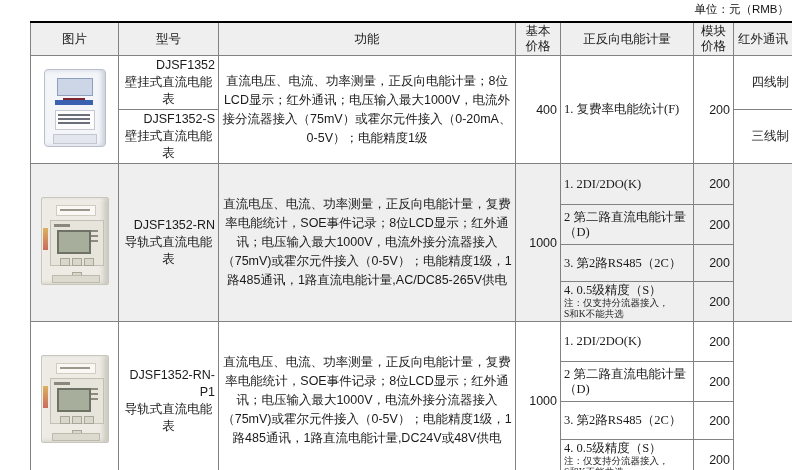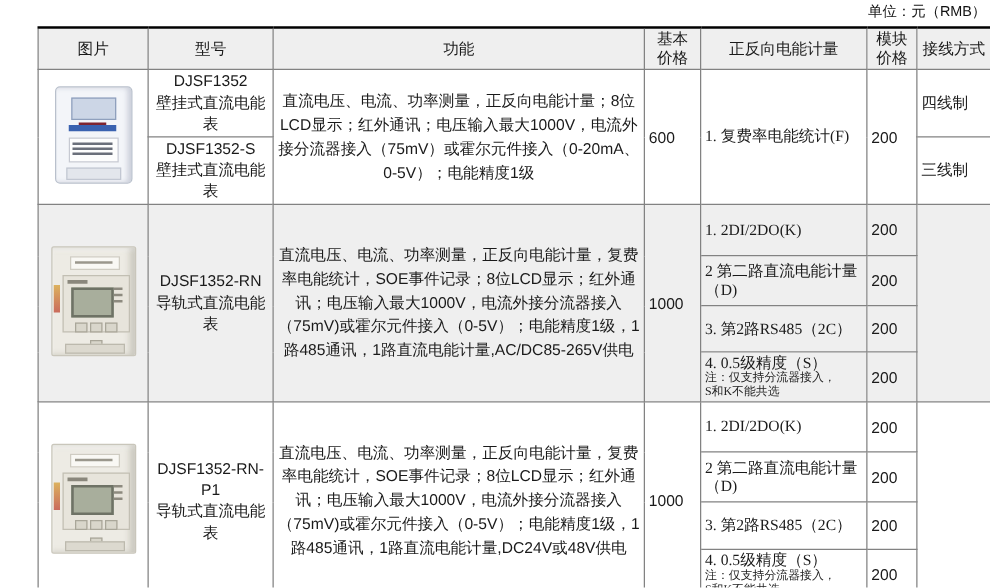--- a/index.html
+++ b/index.html
@@ -27,23 +27,23 @@
     border:1px solid #828282;
     font-weight:normal;
     font-size:12.5px;
     padding:1px 3px;
     overflow:hidden;
     vertical-align:middle;
   }
   table.price-table tr.frame-top th{border-top:2px solid #000;}
   table.price-table tr.frame-bottom td{border-bottom:2px solid #000;}
   thead th{background:#efefef;text-align:center;font-size:13px;line-height:15px;}
-  .c{text-align:left;}
+  .c{text-align:right;}
   .model-cell{text-align:center;line-height:17px;}
-  .model-code{display:block;}
+  .model-code{display:block;text-align:right;}
   .model-name{display:block;}
   .func-cell{text-align:center;line-height:19px;padding:2px 8px;}
   .aux-cell{text-align:left;padding:2px 3px 2px 6px;line-height:15px;font-family:Liberation Serif, serif;}
   .aux-note{display:block;font-size:9.5px;line-height:11px;color:#222;}
   .alt td{background:#efefef;}
   
   tr.h-header{height:27px;margin-left:24px;}
   tr.h-g1a{height:52px;}  tr.h-g1b{height:53px;}
   tr.h-41{height:41px;} tr.h-40{height:40px;} tr.h-38{height:38px;} tr.h-39{height:39px;} tr.h-37{height:37px;}
   .img-cell{vertical-align:middle;text-align:center;}
@@ -95,38 +95,38 @@
       <col style="width:59px">
   </colgroup>
   <thead>
     <tr class="h-header frame-top">
       <th>图片</th>
       <th>型号</th>
       <th>功能</th>
       <th><span>基本</span><br><span>价格</span></th>
       <th>正反向电能计量</th>
       <th><span>模块</span><br><span>价格</span></th>
-      <th>接线方式</th>
+      <th>红外通讯</th>
     </tr>
   </thead>
   <tbody>
 
     <tr class="h-g1a">
       <td class="img-cell" rowspan="2">
         <span class="photo-wall">
           <i class="lcd"></i><i class="btns"></i><i class="strip"></i><i class="label"></i>
           <i class="bar1"></i><i class="bar2"></i><i class="bar3"></i><i class="foot"></i>
         </span>
       </td>
       <td class="model-cell">
         <span class="model-code">DJSF1352</span>
         <span class="model-name">壁挂式直流电能表</span>
       </td>
       <td class="func-cell" rowspan="2">直流电压、电流、功率测量，正反向电能计量；8位LCD显示；红外通讯；电压输入最大1000V，电流外接分流器接入（75mV）或霍尔元件接入（0-20mA、0-5V）；电能精度1级</td>
-      <td class="c" rowspan="2">600</td>
+      <td class="c" rowspan="2">400</td>
       <td class="aux-cell" rowspan="2">1. 复费率电能统计(F)</td>
       <td class="c" rowspan="2">200</td>
       <td class="c">四线制</td>
     </tr>
     <tr class="h-g1b">
       <td class="model-cell">
         <span class="model-code">DJSF1352-S</span>
         <span class="model-name">壁挂式直流电能表</span>
       </td>
       <td class="c">三线制</td>

